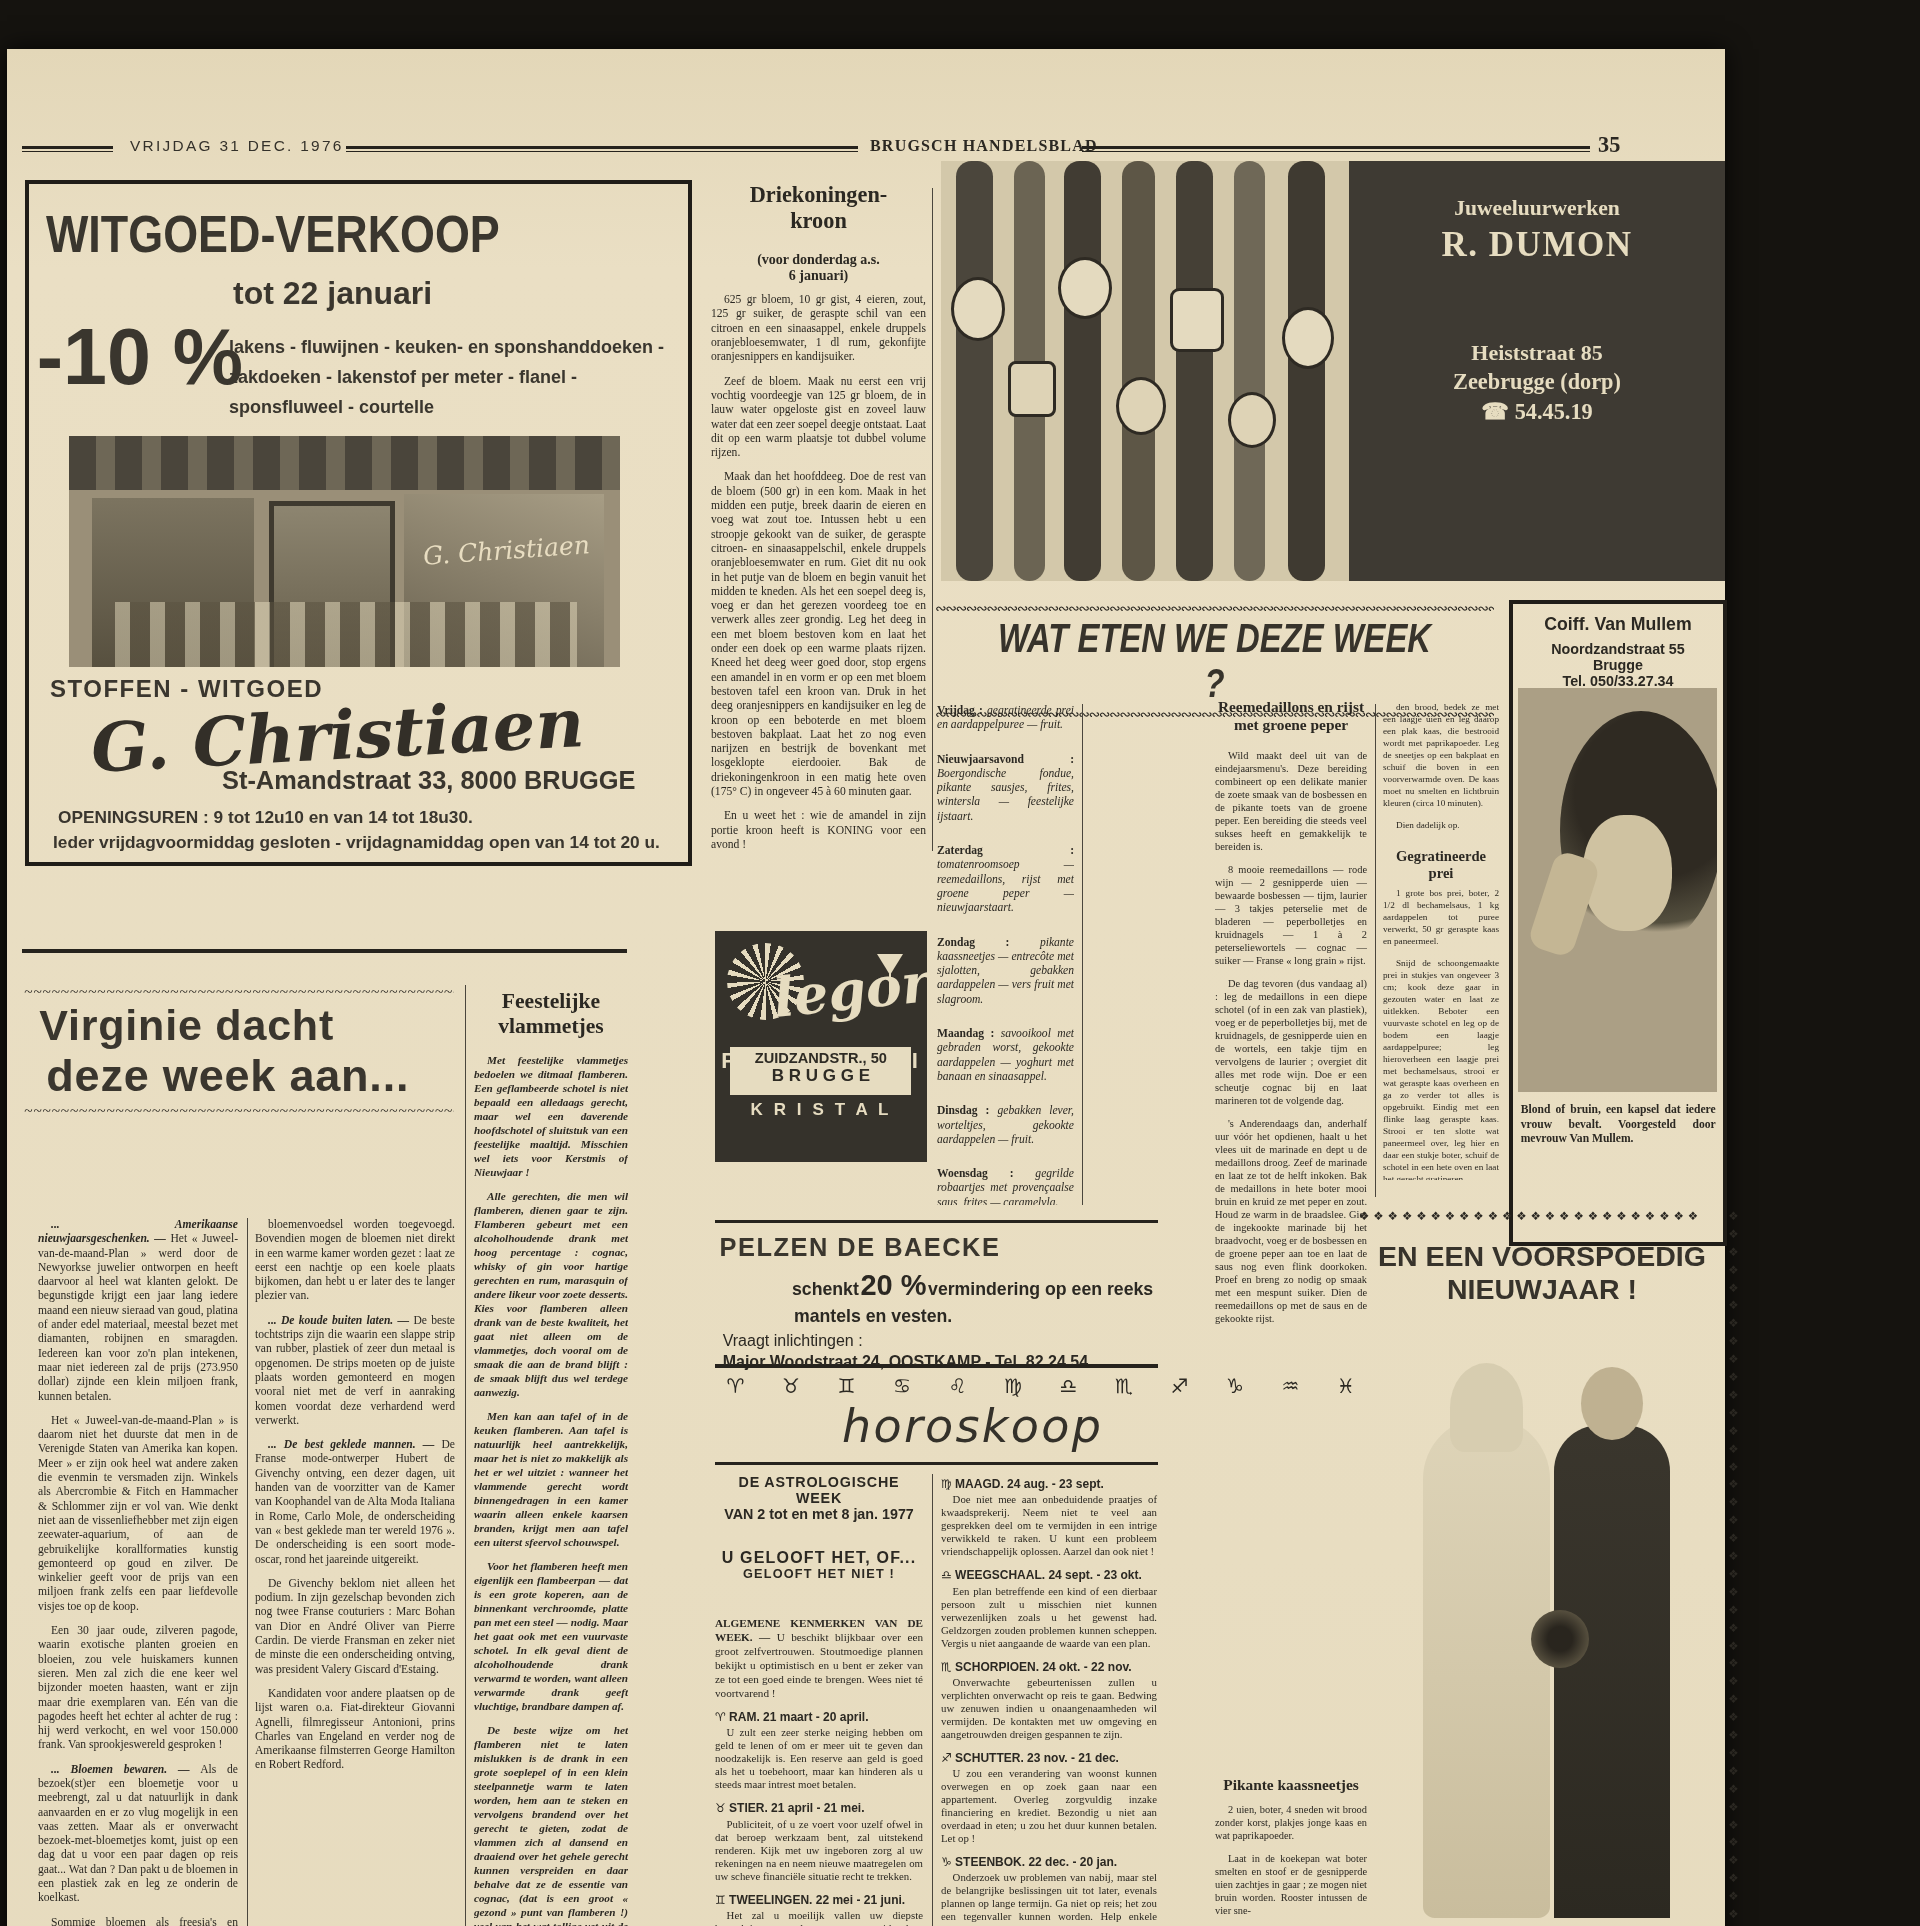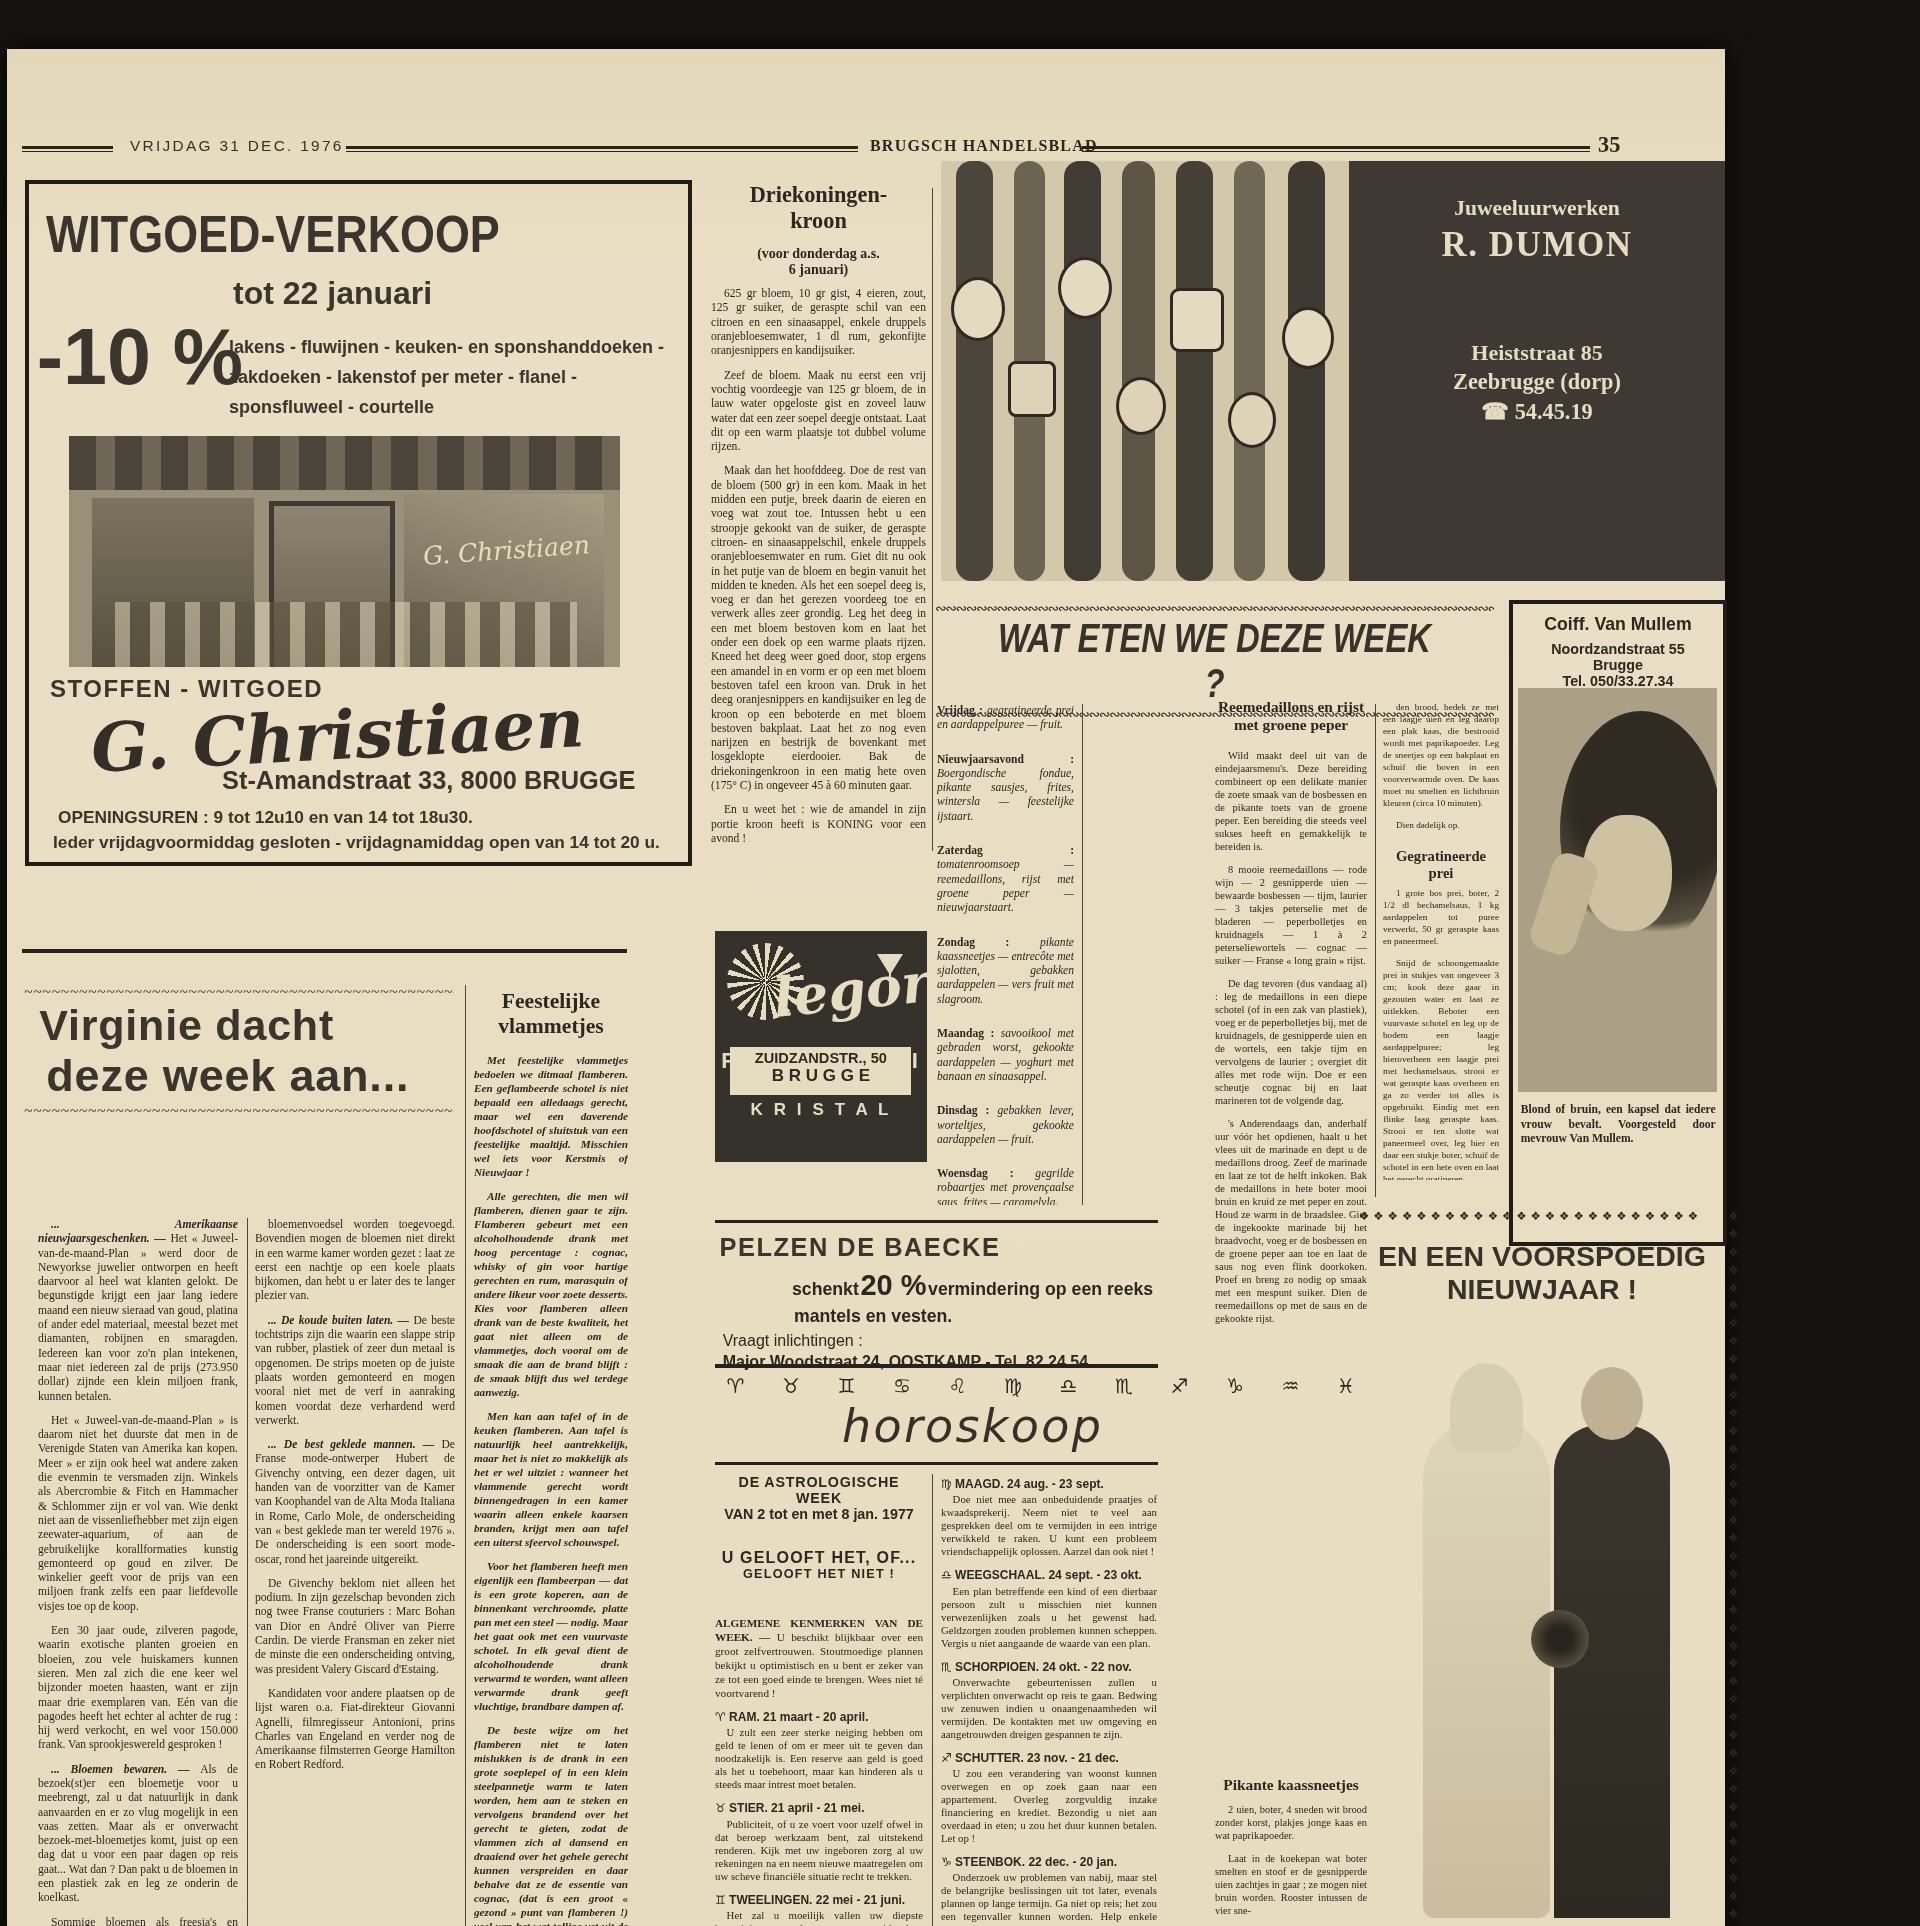--- a/index.html
+++ b/index.html
@@ -60,21 +60,21 @@
     <div class="abs sans b" style="left:21px;top:491px;font-size:24px;letter-spacing:1.5px;color:#3a362e;">STOFFEN - WITGOED</div>
     <div class="abs b i" style="left:62px;top:512px;font-size:67px;transform:rotate(-3deg);color:#332f28;font-family:'DejaVu Serif',serif;">G. Christiaen</div>
     <div class="abs sans b" style="left:193px;top:582px;font-size:25.4px;color:#3a362e;">St-Amandstraat 33, 8000 BRUGGE</div>
     <div class="abs sans b" style="left:29px;top:623px;font-size:17.3px;color:#3a362e;">OPENINGSUREN : 9 tot 12u10 en van 14 tot 18u30.</div>
     <div class="abs sans b" style="left:24px;top:648px;font-size:17.3px;color:#3a362e;text-align:center;">Ieder vrijdagvoormiddag gesloten - vrijdagnamiddag open van 14 tot 20 u.</div>
   </div>
 
   <div class="abs" style="left:704px;top:133px;width:215px;">
     <div class="ctr b" style="font-size:22.3px;">Driekoningen-</div>
     <div class="ctr b" style="font-size:22.3px;">kroon</div>
-    <div class="ctr b" style="font-size:14px;margin-top:12px;">(voor donderdag a.s.</div>
+    <div class="ctr b" style="font-size:14px;margin-top:18px;">(voor donderdag a.s.</div>
     <div class="ctr b" style="font-size:14px;">6 januari)</div>
     <div id="driekoningen-body" class="col just" style="margin-top:9.2px;height:566px;font-size:11.6px;line-height:14.3px;">
           <p style="text-indent: 13px;">625 gr bloem, 10 gr gist, 4 eieren, zout, 125 gr suiker, de geraspte schil van een citroen en een sinaasappel, enkele druppels oranjebloesemwater, 1 dl rum, gekonfijte oranjesnippers en kandijsuiker.</p>
           <p style="text-indent: 13px;">Zeef de bloem. Maak nu eerst een vrij vochtig voordeegje van 125 gr bloem, de in lauw water opgeloste gist en zoveel lauw water dat een zeer soepel deegje ontstaat. Laat dit op een warm plaatsje tot dubbel volume rijzen.</p>
           <p style="text-indent: 13px;">Maak dan het hoofddeeg. Doe de rest van de bloem (500 gr) in een kom. Maak in het midden een putje, breek daarin de eieren en voeg wat zout toe. Intussen hebt u een stroopje gekookt van de suiker, de geraspte citroen- en sinaasappelschil, enkele druppels oranjebloesemwater en rum. Giet dit nu ook in het putje van de bloem en begin vanuit het midden te kneden. Als het een soepel deeg is, voeg er dan het gerezen voordeeg toe en verwerk alles zeer grondig. Leg het deeg in een met bloem bestoven kom en laat het onder een doek op een warme plaats rijzen. Kneed het deeg weer goed door, stop ergens een amandel in en vorm er op een met bloem bestoven tafel een kroon van. Druk in het deeg oranjesnippers en kandijsuiker en leg de kroon op een beboterde en met bloem bestoven bakplaat. Laat het zo nog even narijzen en bestrijk de bovenkant met losgeklopte eierdooier. Bak de driekoningenkroon in een matig hete oven (175° C) in ongeveer 45 à 60 minuten gaar.</p>
           <p style="text-indent: 13px;">En u weet het : wie de amandel in zijn portie kroon heeft is KONING voor een avond !</p>
         </div>
   </div>
   <div class="abs vrule" style="left:925px;top:139px;height:663px;"></div>
 

